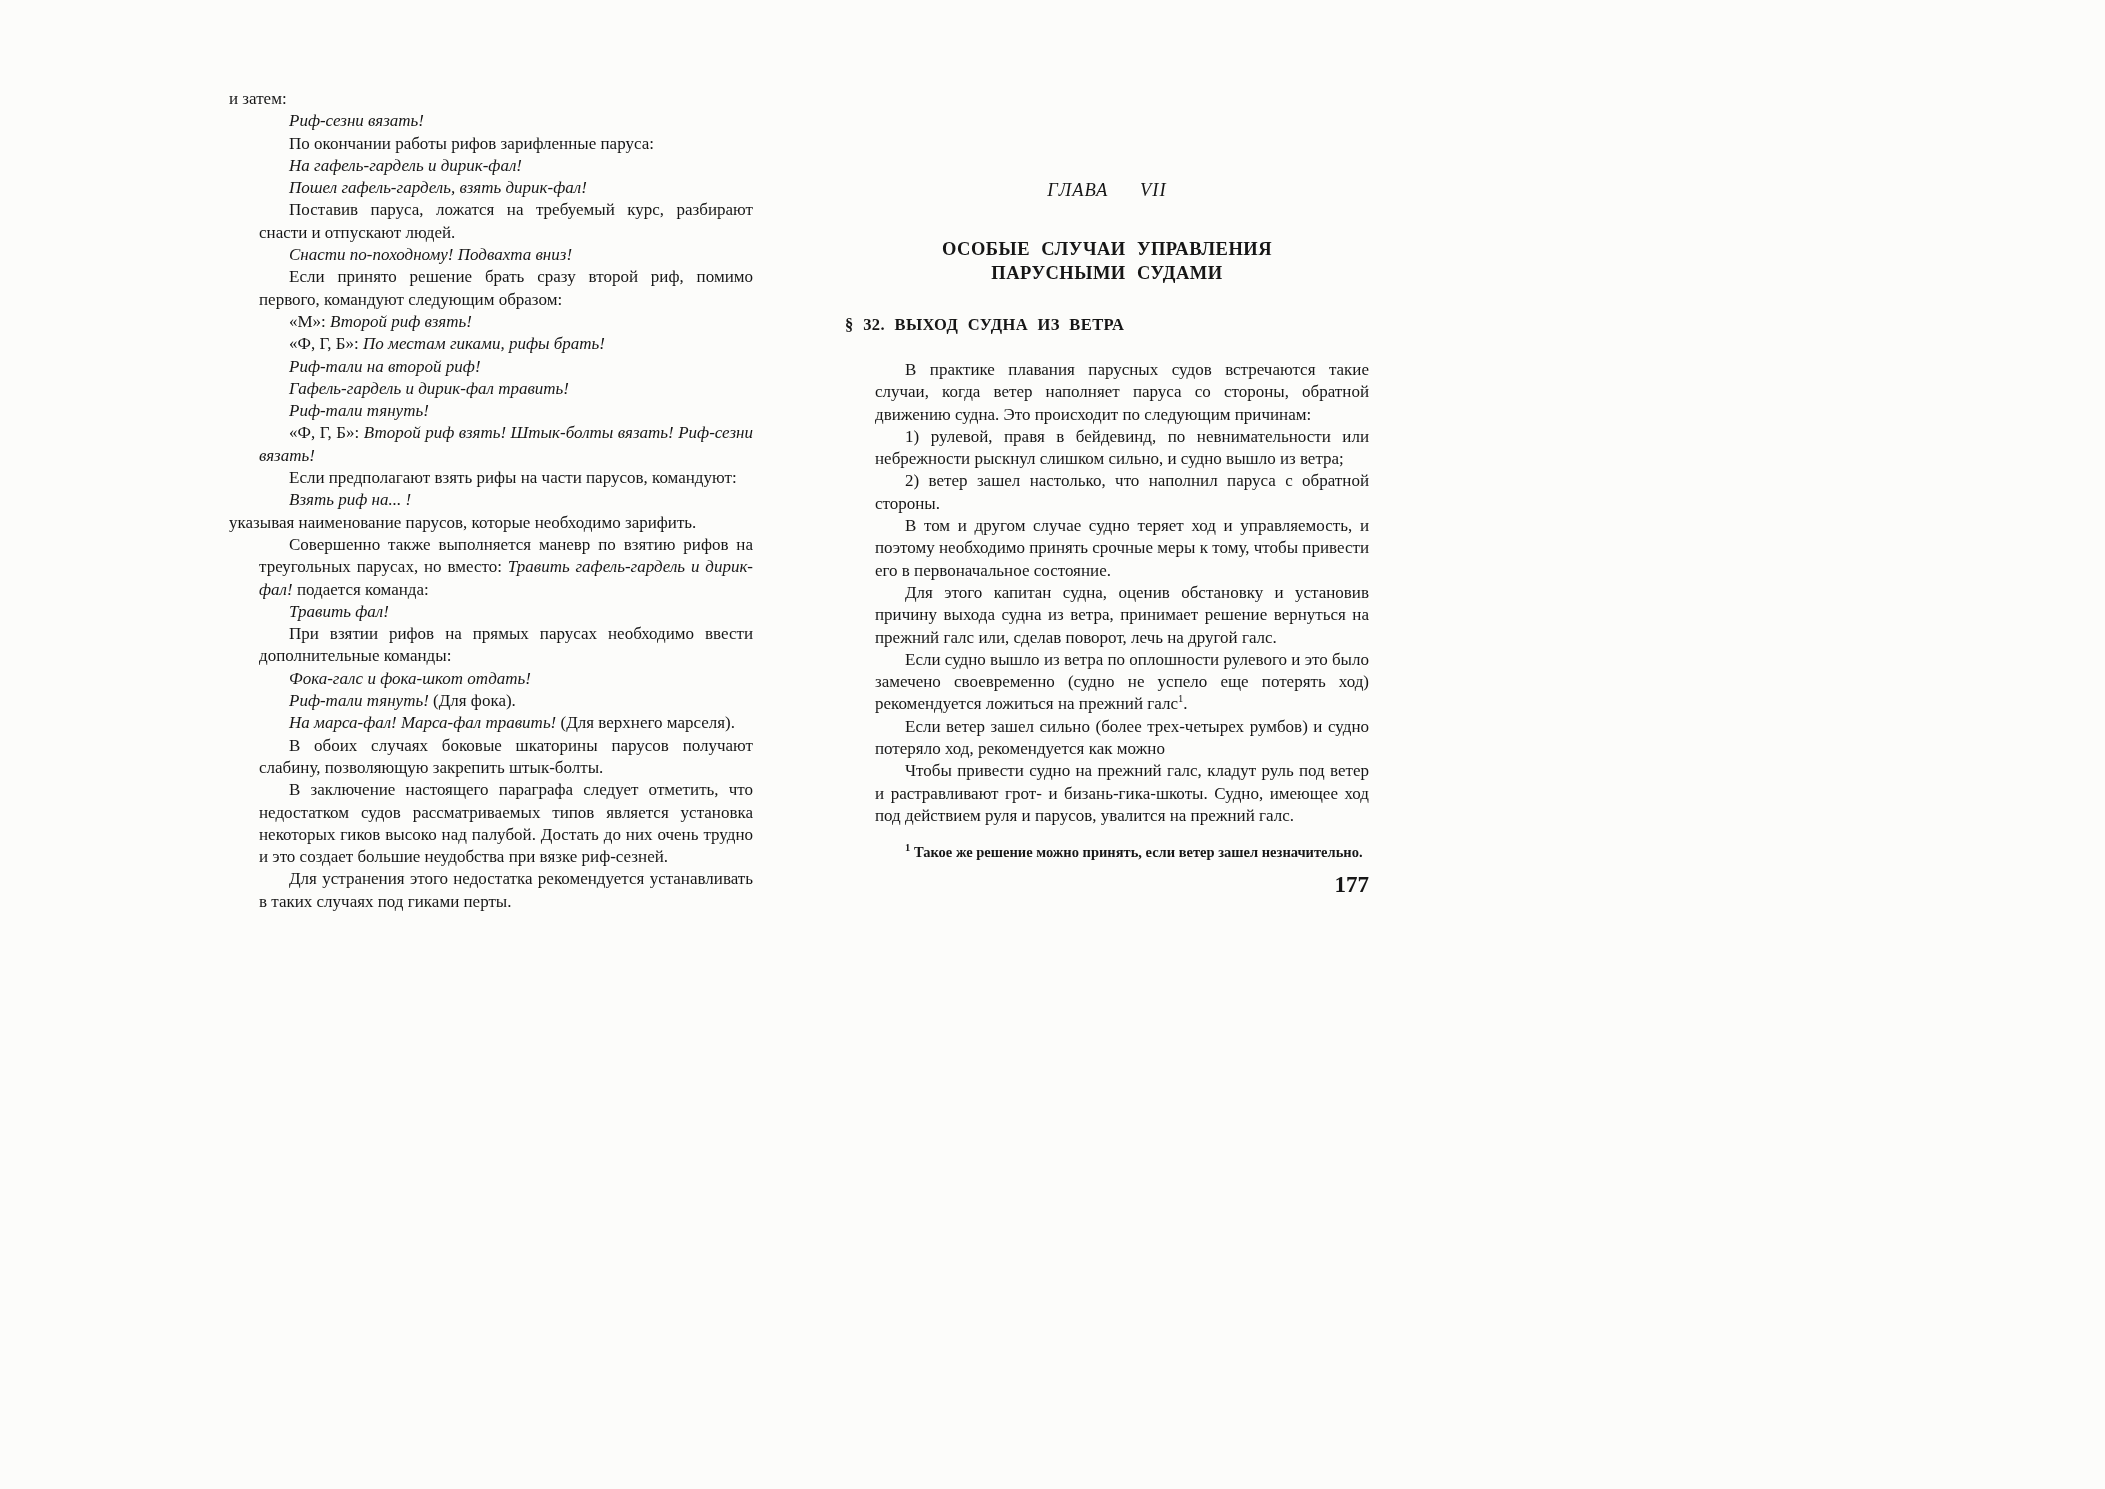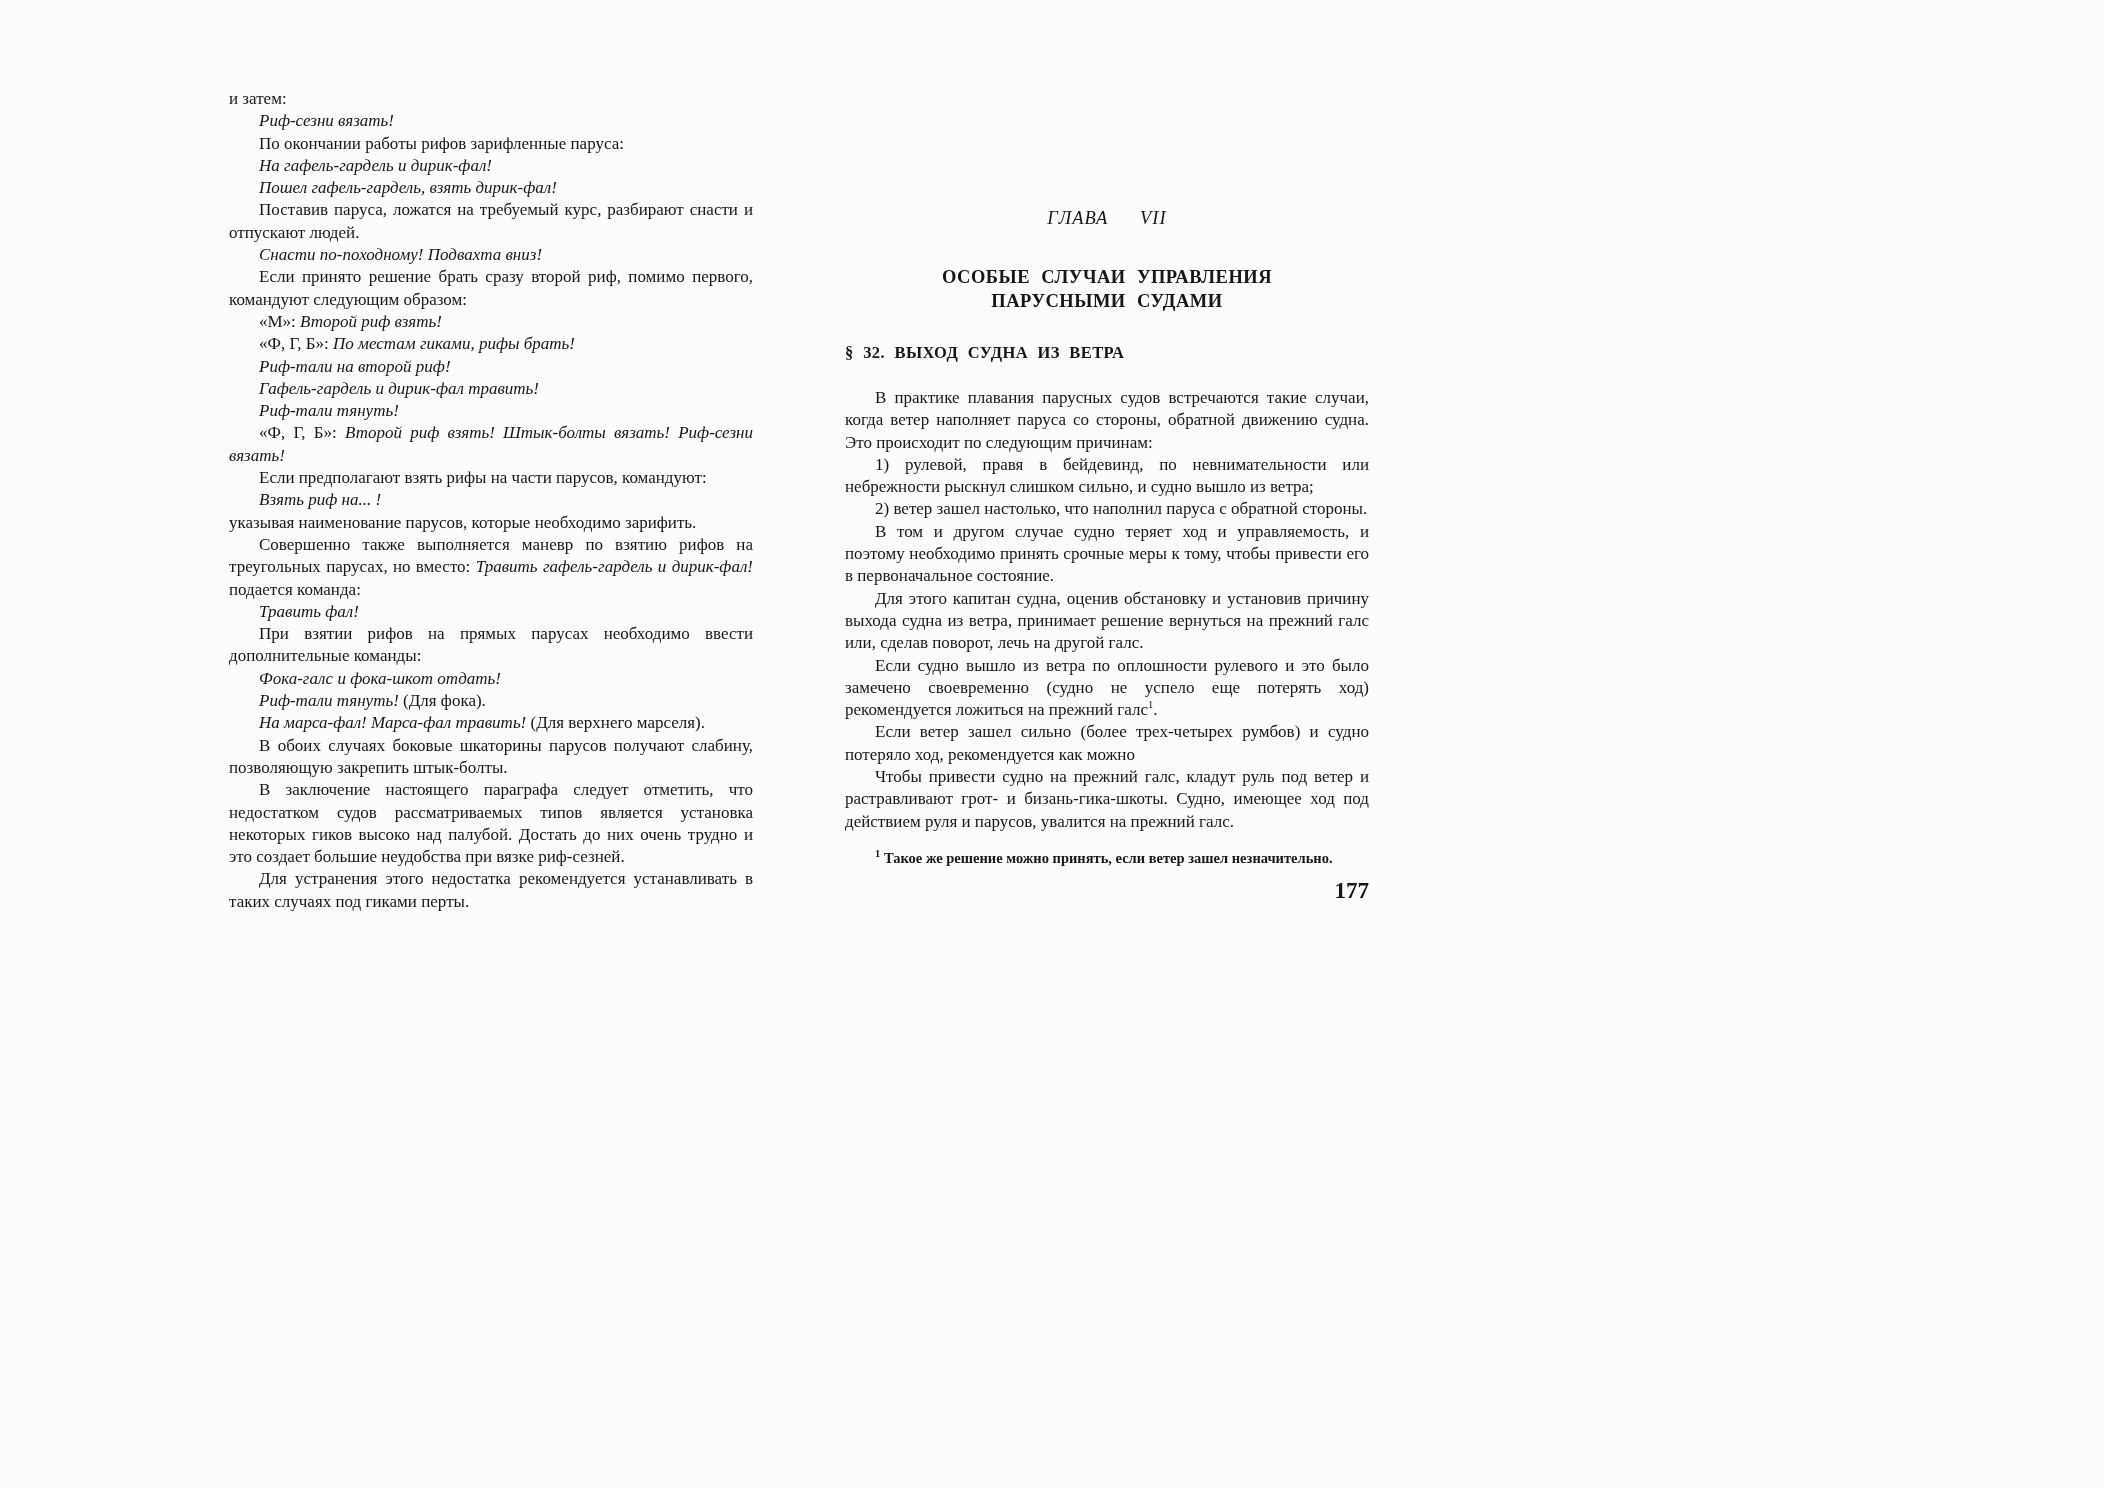--- a/index.html
+++ b/index.html
@@ -13,30 +13,30 @@
     position: relative;
     font-family: "Liberation Serif", serif;
     color: #161616;
     overflow: hidden;
   }
   .col {
     position: absolute;
     width: 524px;
   }
   .col-left  { left: 229px; top: 88px; }
-  .col-right { left: 845px; top: 208px; }
+  .col-right { left: 845px; top: 180px; }
 
   p.body-par {
     margin: 0;
     font-size: 17px;
     line-height: 22.3px;
     text-align: justify;
     text-indent: 0;
   }
-  p.body-par.indent { text-indent: 30px; }
+  p.body-par.indent { text-indent: 30px; margin-left: 30px; }
   .it { font-style: italic; }
 
   .chapter-heading {
     margin: 0 0 36px 0;
     text-align: center;
     font-style: italic;
     font-size: 18.5px;
     letter-spacing: 1px;
     word-spacing: 26px;
   }

